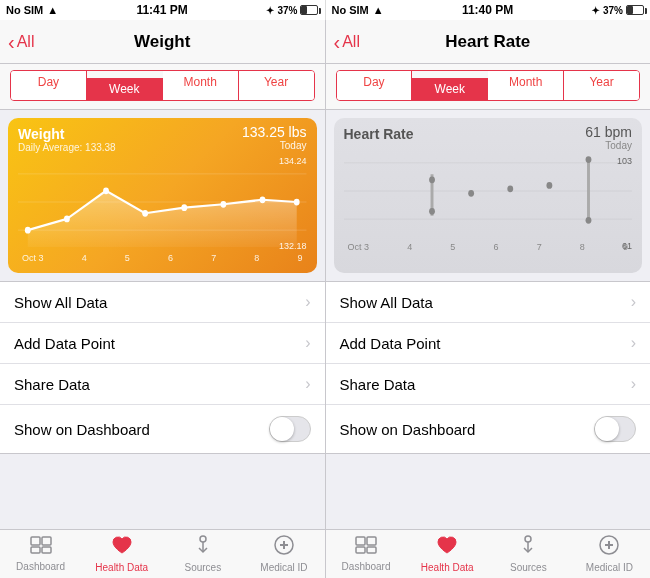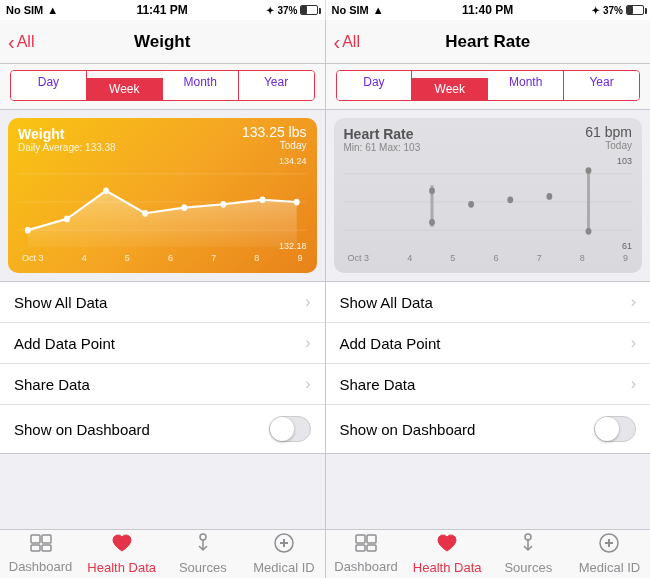--- a/index.html
+++ b/index.html
@@ -101,21 +101,21 @@
       border: 1px solid #e5344a;
       border-radius: 4px;
       overflow: hidden;
     }
     .seg-item {
       flex: 1;
       text-align: center;
       padding: 4px 0;
       font-size: 12px;
       font-weight: 500;
-      color: #6d28d9;
+      color: #ef4444;
       background: white;
       cursor: pointer;
       border-right: 1px solid #e5344a;
     }
     .seg-item:last-child { border-right: none; }
     .seg-item.active {
       background: #e5344a;
       color: white;
       margin-top: 7px;
     }
@@ -263,21 +263,21 @@
       justify-content: center;
       gap: 2px;
       cursor: pointer;
     }
     .tab-icon {
       font-size: 20px;
       color: #8e8e93;
     }
     .tab-icon.active { color: #e5344a; }
     .tab-label {
-      font-size: 13px;
+      font-size: 10px;
       color: #8e8e93;
     }
     .tab-label.active { color: #e5344a; }
   </style>
 </head>
 <body>
 
 <div class="status-bars">
   <div class="status-bar">
     <div class="status-left">
@@ -410,21 +410,20 @@
         <div class="seg-item">Day</div>
         <div class="seg-item active">Week</div>
         <div class="seg-item">Month</div>
         <div class="seg-item">Year</div>
       </div>
     </div>
 
     <div class="chart-wrap">
       <div class="chart-heart">
         <div class="chart-title">Heart Rate</div>
-        <div class="chart-subtitle">Min: 61  Max: 103</div>
         <div class="chart-value-main">61 bpm</div>
         <div class="chart-today">Today</div>
         <span class="chart-side-label" style="top:38px; color:#666;margin-left:43px;">103</span>
         <span class="chart-side-label" style="bottom:22px; color:#666;">61</span>
         <svg class="weight-chart-svg" viewBox="0 0 295 80" preserveAspectRatio="none">
 
           <line x1="0" y1="15" x2="295" y2="15" stroke="rgba(0,0,0,0.1)" stroke-width="0.5"></line>
           <line x1="0" y1="40" x2="295" y2="40" stroke="rgba(0,0,0,0.1)" stroke-width="0.5"></line>
           <line x1="0" y1="65" x2="295" y2="65" stroke="rgba(0,0,0,0.1)" stroke-width="0.5"></line>
 

